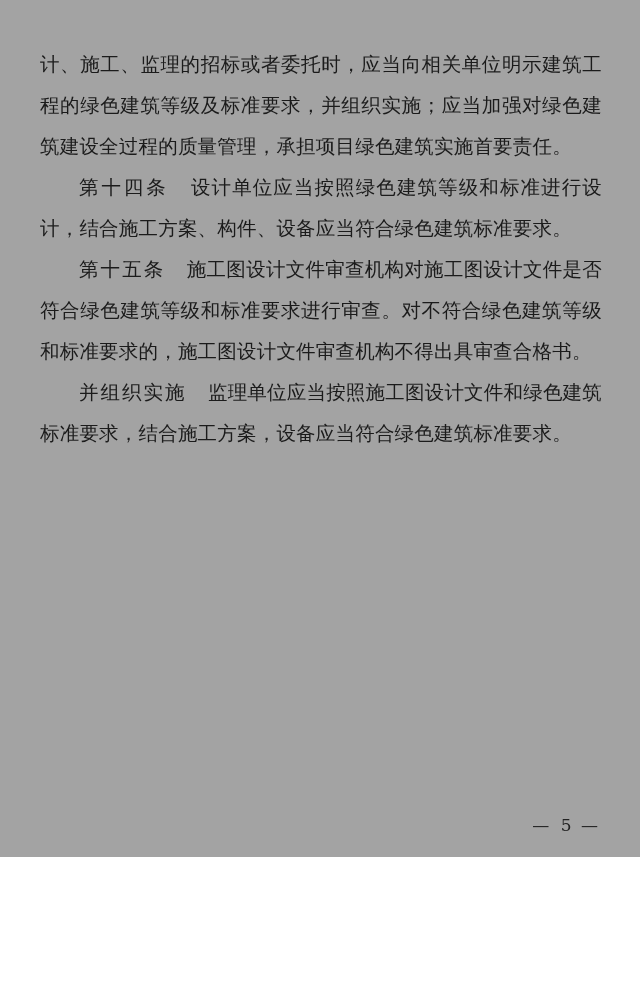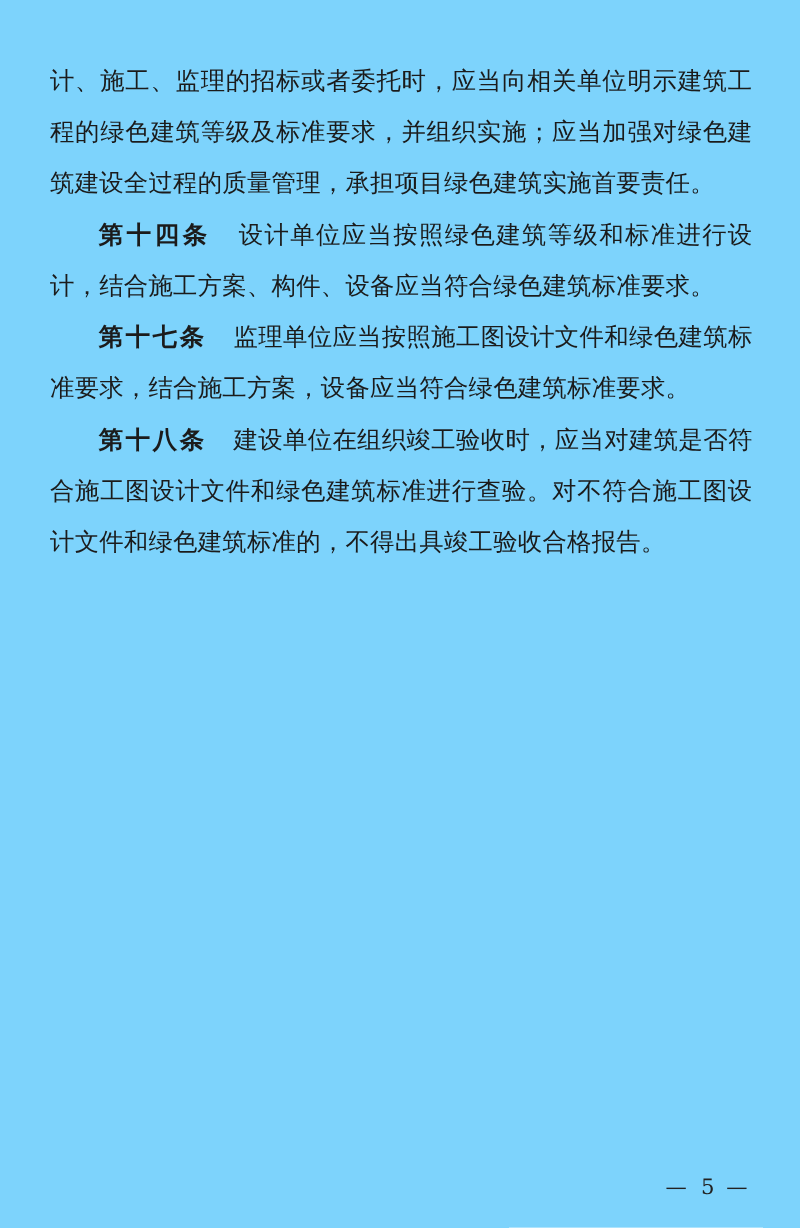--- a/index.html
+++ b/index.html
@@ -10,41 +10,41 @@
     width: 640px;
     height: 982px;
     background: #ffffff;
     font-family: "DejaVu Serif", "Liberation Serif", serif;
     color: #1b1b1b;
     overflow: hidden;
   }
   .page {
     position: relative;
     width: 640px;
-    height: 982px;
+    height: 857px;
     box-sizing: border-box;
     padding: 44px 38px 0 40px;
-    background: #7dd3fc;
+    background: #a3a3a3;
   }
   .doc-body {
     font-size: 19.5px;
     line-height: 41px;
     letter-spacing: 0.2px;
     text-align: justify;
     text-justify: inter-ideograph;
   }
   .para {
     margin: 0;
     text-indent: 0;
   }
   .para.indent {
     text-indent: 2em;
   }
   .art-label {
-    font-weight: bold;
+    font-weight: normal;
     letter-spacing: 2px;
   }
   .art-gap {
     display: inline-block;
     width: 1.1em;
   }
   .footer {
     position: absolute;
     left: 0;
     right: 38px;
@@ -65,30 +65,30 @@
   <div class="doc-body">
 
     <p class="para">
       <span>计、施工、监理的招标或者委托时，应当向相关单位明示建筑工程的绿色建筑等级及标准要求，并组织实施；应当加强对绿色建筑建设全过程的质量管理，承担项目绿色建筑实施首要责任。</span>
     </p>
 
     <p class="para indent">
       <span class="art-label">第十四条</span><span class="art-gap"></span><span>设计单位应当按照绿色建筑等级和标准进行设计，结合施工方案、构件、设备应当符合绿色建筑标准要求。</span>
     </p>
 
+    <p class="para indent">
+      <span class="art-label">第十五条</span><span class="art-gap"></span><span>施工图设计文件审查机构对施工图设计文件是否符合绿色建筑等级和标准要求进行审查。对不符合绿色建筑等级和标准要求的，施工图设计文件审查机构不得出具审查合格书。</span>
+    </p>
 
 
 
     <p class="para indent">
-      <span class="art-label">第十七条</span><span class="art-gap"></span><span>监理单位应当按照施工图设计文件和绿色建筑标准要求，结合施工方案，设备应当符合绿色建筑标准要求。</span>
+      <span class="art-label">并组织实施</span><span class="art-gap"></span><span>监理单位应当按照施工图设计文件和绿色建筑标准要求，结合施工方案，设备应当符合绿色建筑标准要求。</span>
     </p>
 
-    <p class="para indent">
-      <span class="art-label">第十八条</span><span class="art-gap"></span><span>建设单位在组织竣工验收时，应当对建筑是否符合施工图设计文件和绿色建筑标准进行查验。对不符合施工图设计文件和绿色建筑标准的，不得出具竣工验收合格报告。</span>
-    </p>
 
 
   </div>
 
   <div class="footer">
     <span class="page-num-dash">—</span>
     <span>5</span>
     <span class="page-num-dash">—</span>
   </div>
 </div>

